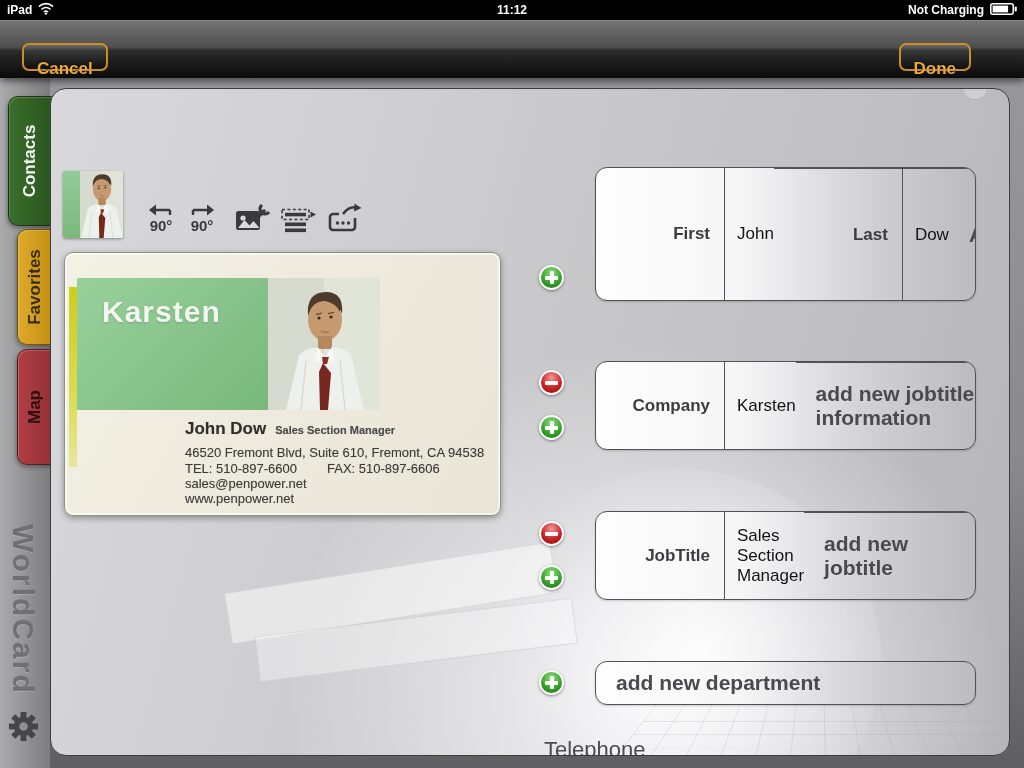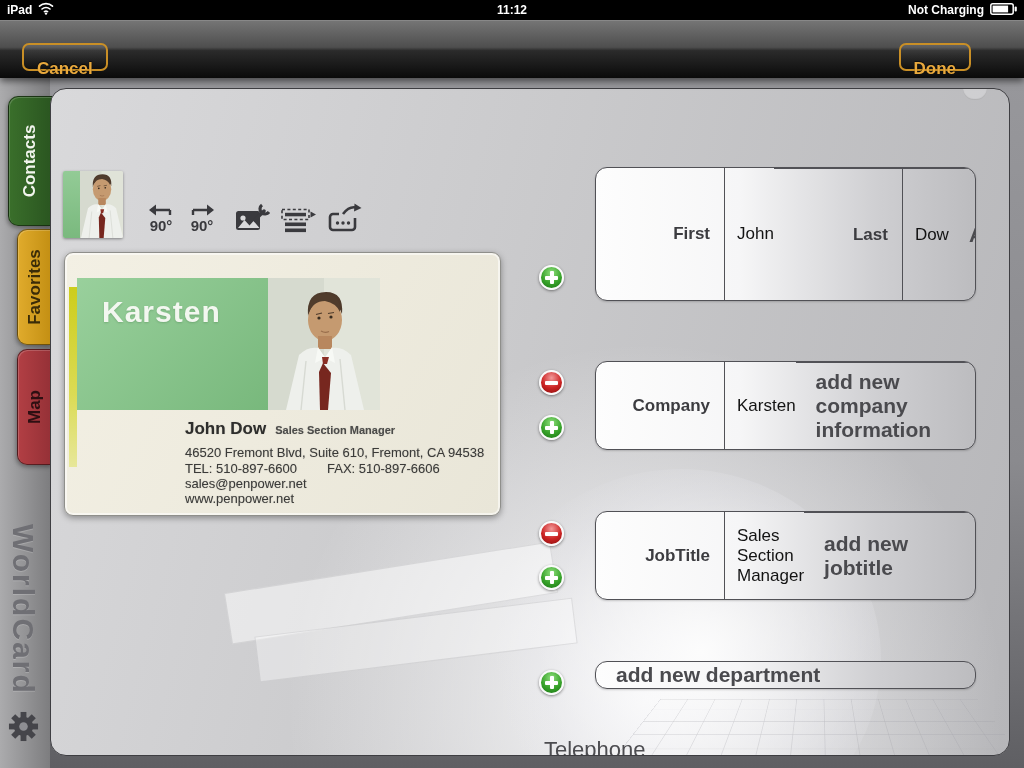--- a/index.html
+++ b/index.html
@@ -96,21 +96,21 @@
     background:linear-gradient(90deg,#fdfdfd 0%,#f6f6f7 38%,#cfcfd2 74%,#bcbcbf 100%);}
   .frow{flex:1;display:flex;align-items:stretch;}
   .frow + .frow{border-top:1px solid #515156;}
   .flabel{width:129px;border-right:1px solid #515156;display:flex;align-items:center;
     justify-content:flex-end;padding-right:14px;font-weight:bold;font-size:17px;color:#3c3c40;}
   .fvalue{flex:1;display:flex;align-items:center;padding-left:12px;font-size:17px;color:#131313;cursor:text;}
   .fadd{flex:1;display:flex;align-items:center;padding-left:20px;font-weight:bold;font-size:21px;color:#4a4a4e;cursor:pointer;}
   .g-name{top:78px;height:134px;}
   .g-company{top:272px;height:89px;}
   .g-jobtitle{top:422px;height:89px;}
-  .g-dept{top:572px;height:28px;}
+  .g-dept{top:572px;height:44px;}
   .section-h{position:absolute;left:493px;top:648px;font-size:22px;color:#4c4c50;}
   svg text{font-family:"Liberation Sans",sans-serif;}
 </style>
 </head>
 <body>
 
 <div class="screen">
 
   <div class="statusbar">
     <div class="sb-left">
@@ -304,21 +304,21 @@
         <div class="fadd">ADD</div>
       </div>
     </div>
 
     <div class="fgroup g-company">
       <div class="frow">
         <div class="flabel">Company</div>
         <div class="fvalue">Karsten</div>
       </div>
       <div class="frow">
-        <div class="fadd">add new company information</div>
+        <div class="fadd">add new jobtitle information</div>
       </div>
     </div>
 
     <div class="fgroup g-jobtitle">
       <div class="frow">
         <div class="flabel">JobTitle</div>
         <div class="fvalue">Sales Section Manager</div>
       </div>
       <div class="frow">
         <div class="fadd">add new jobtitle</div>

